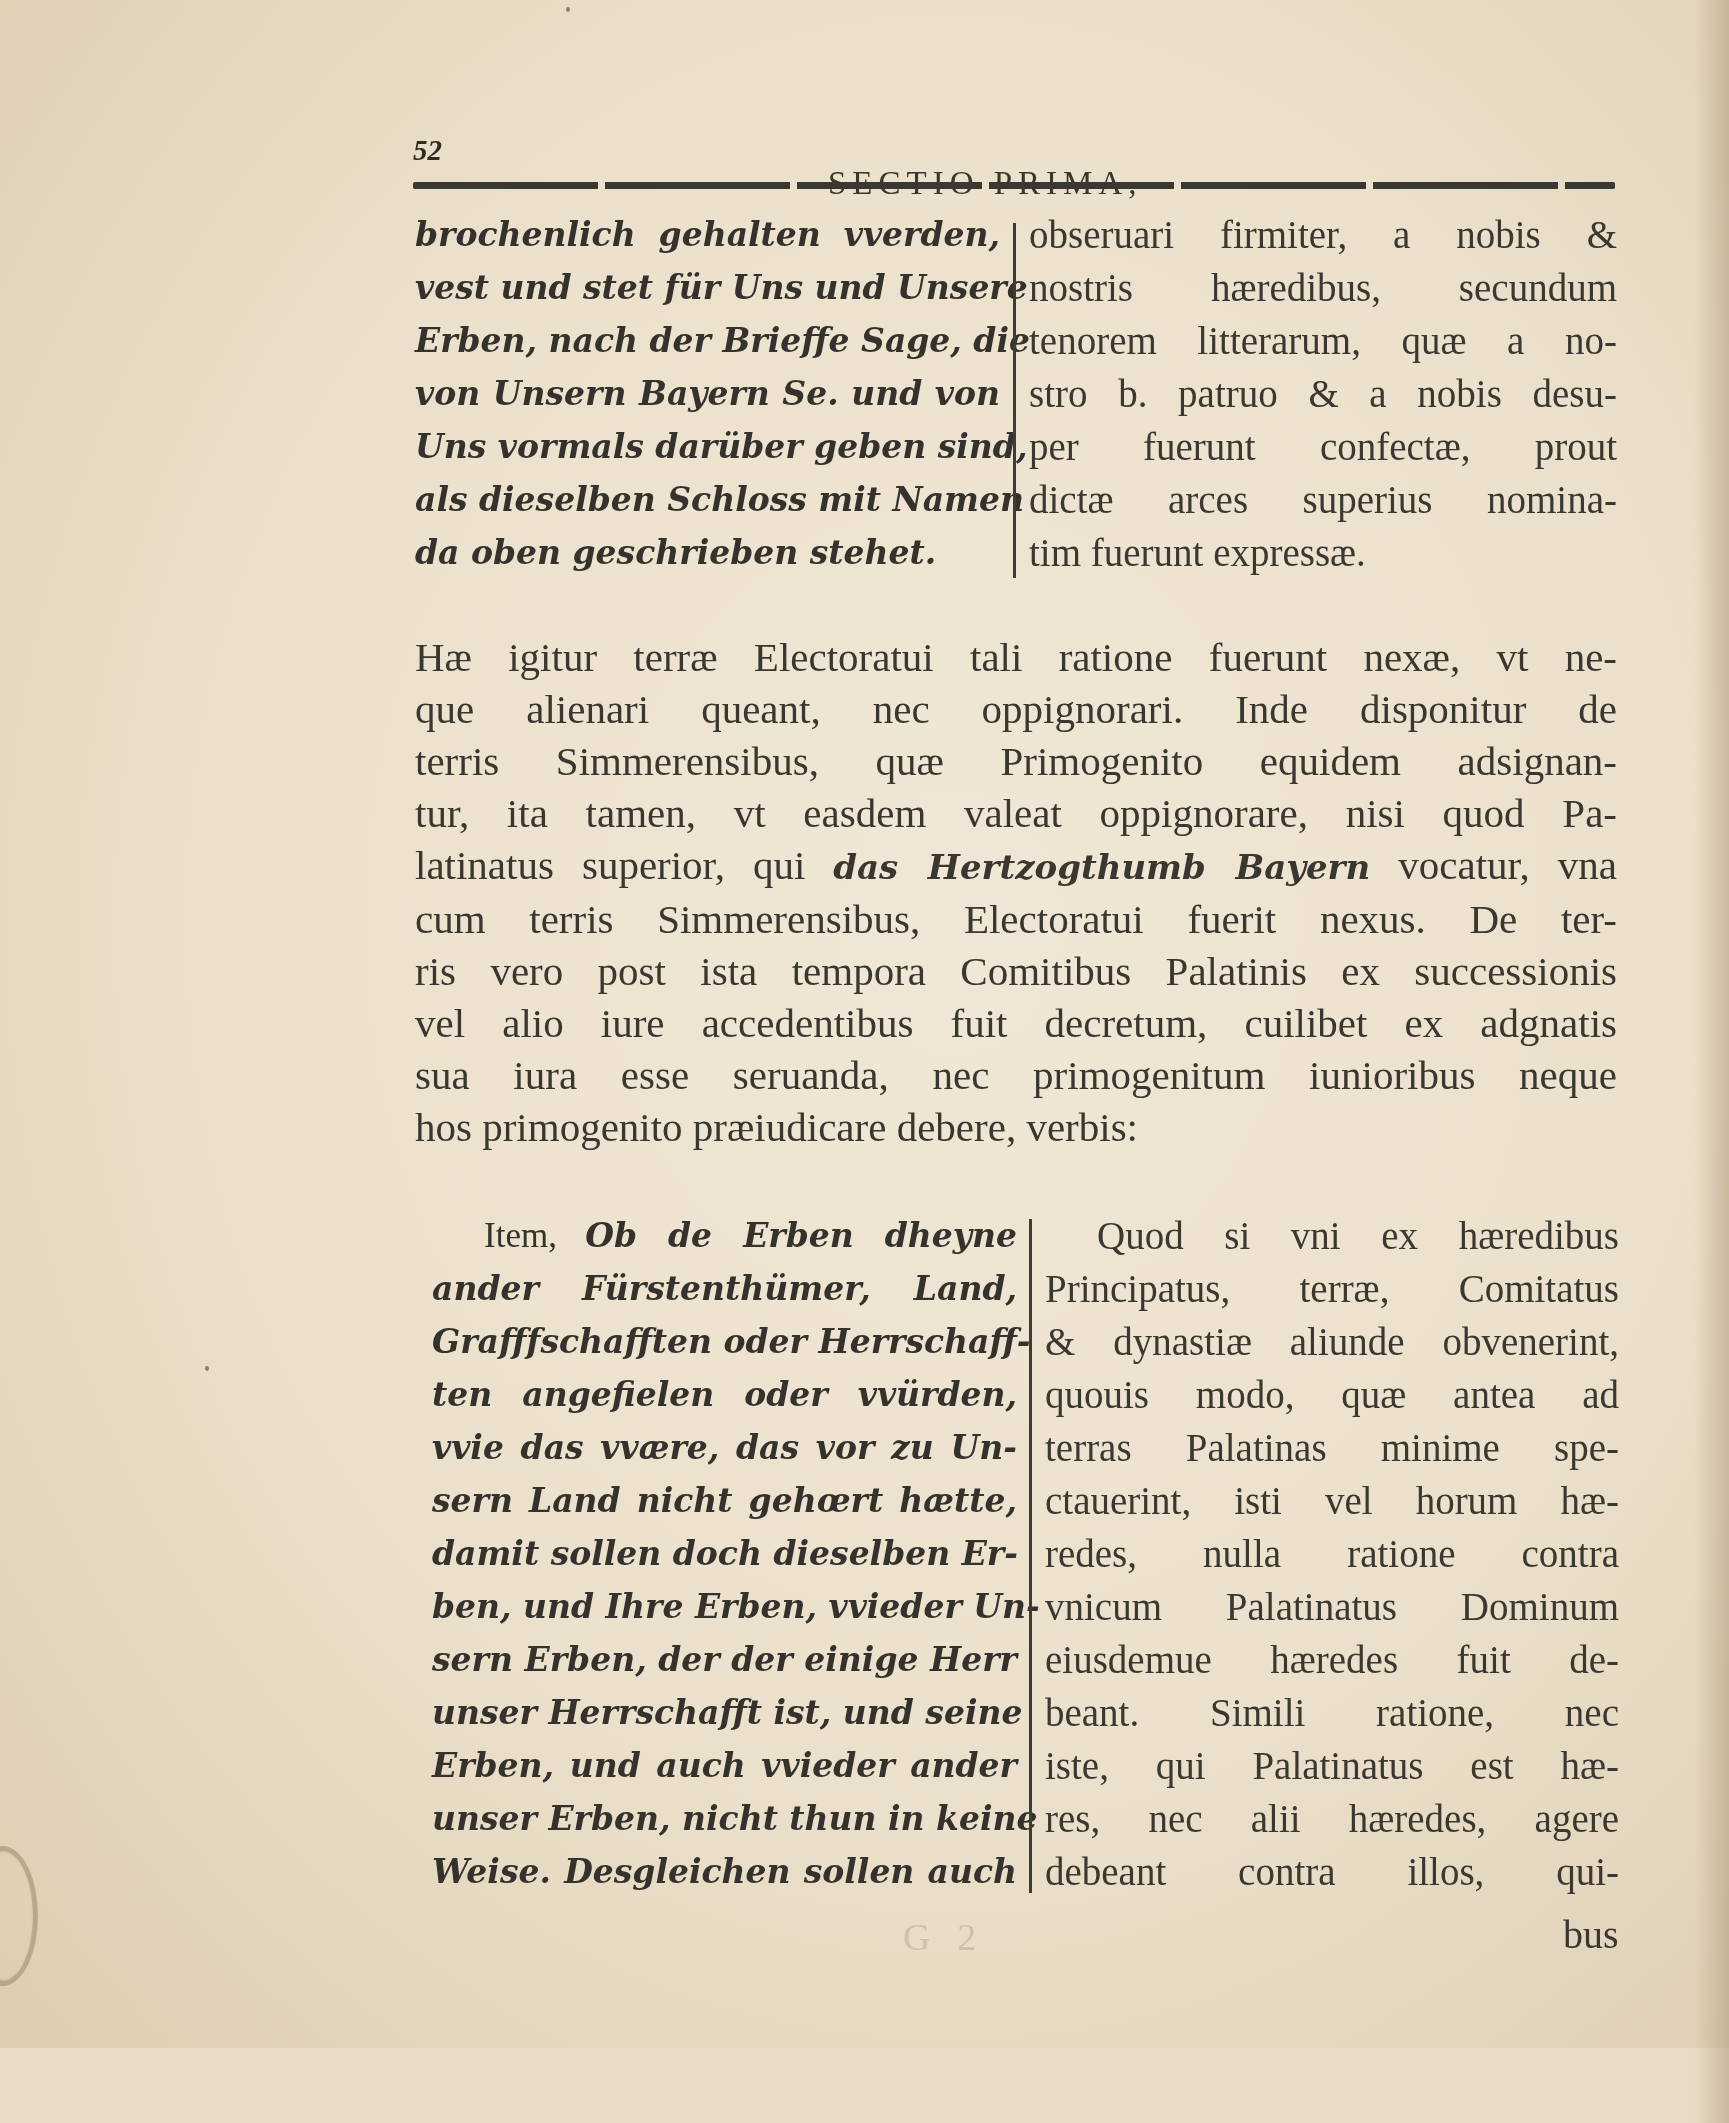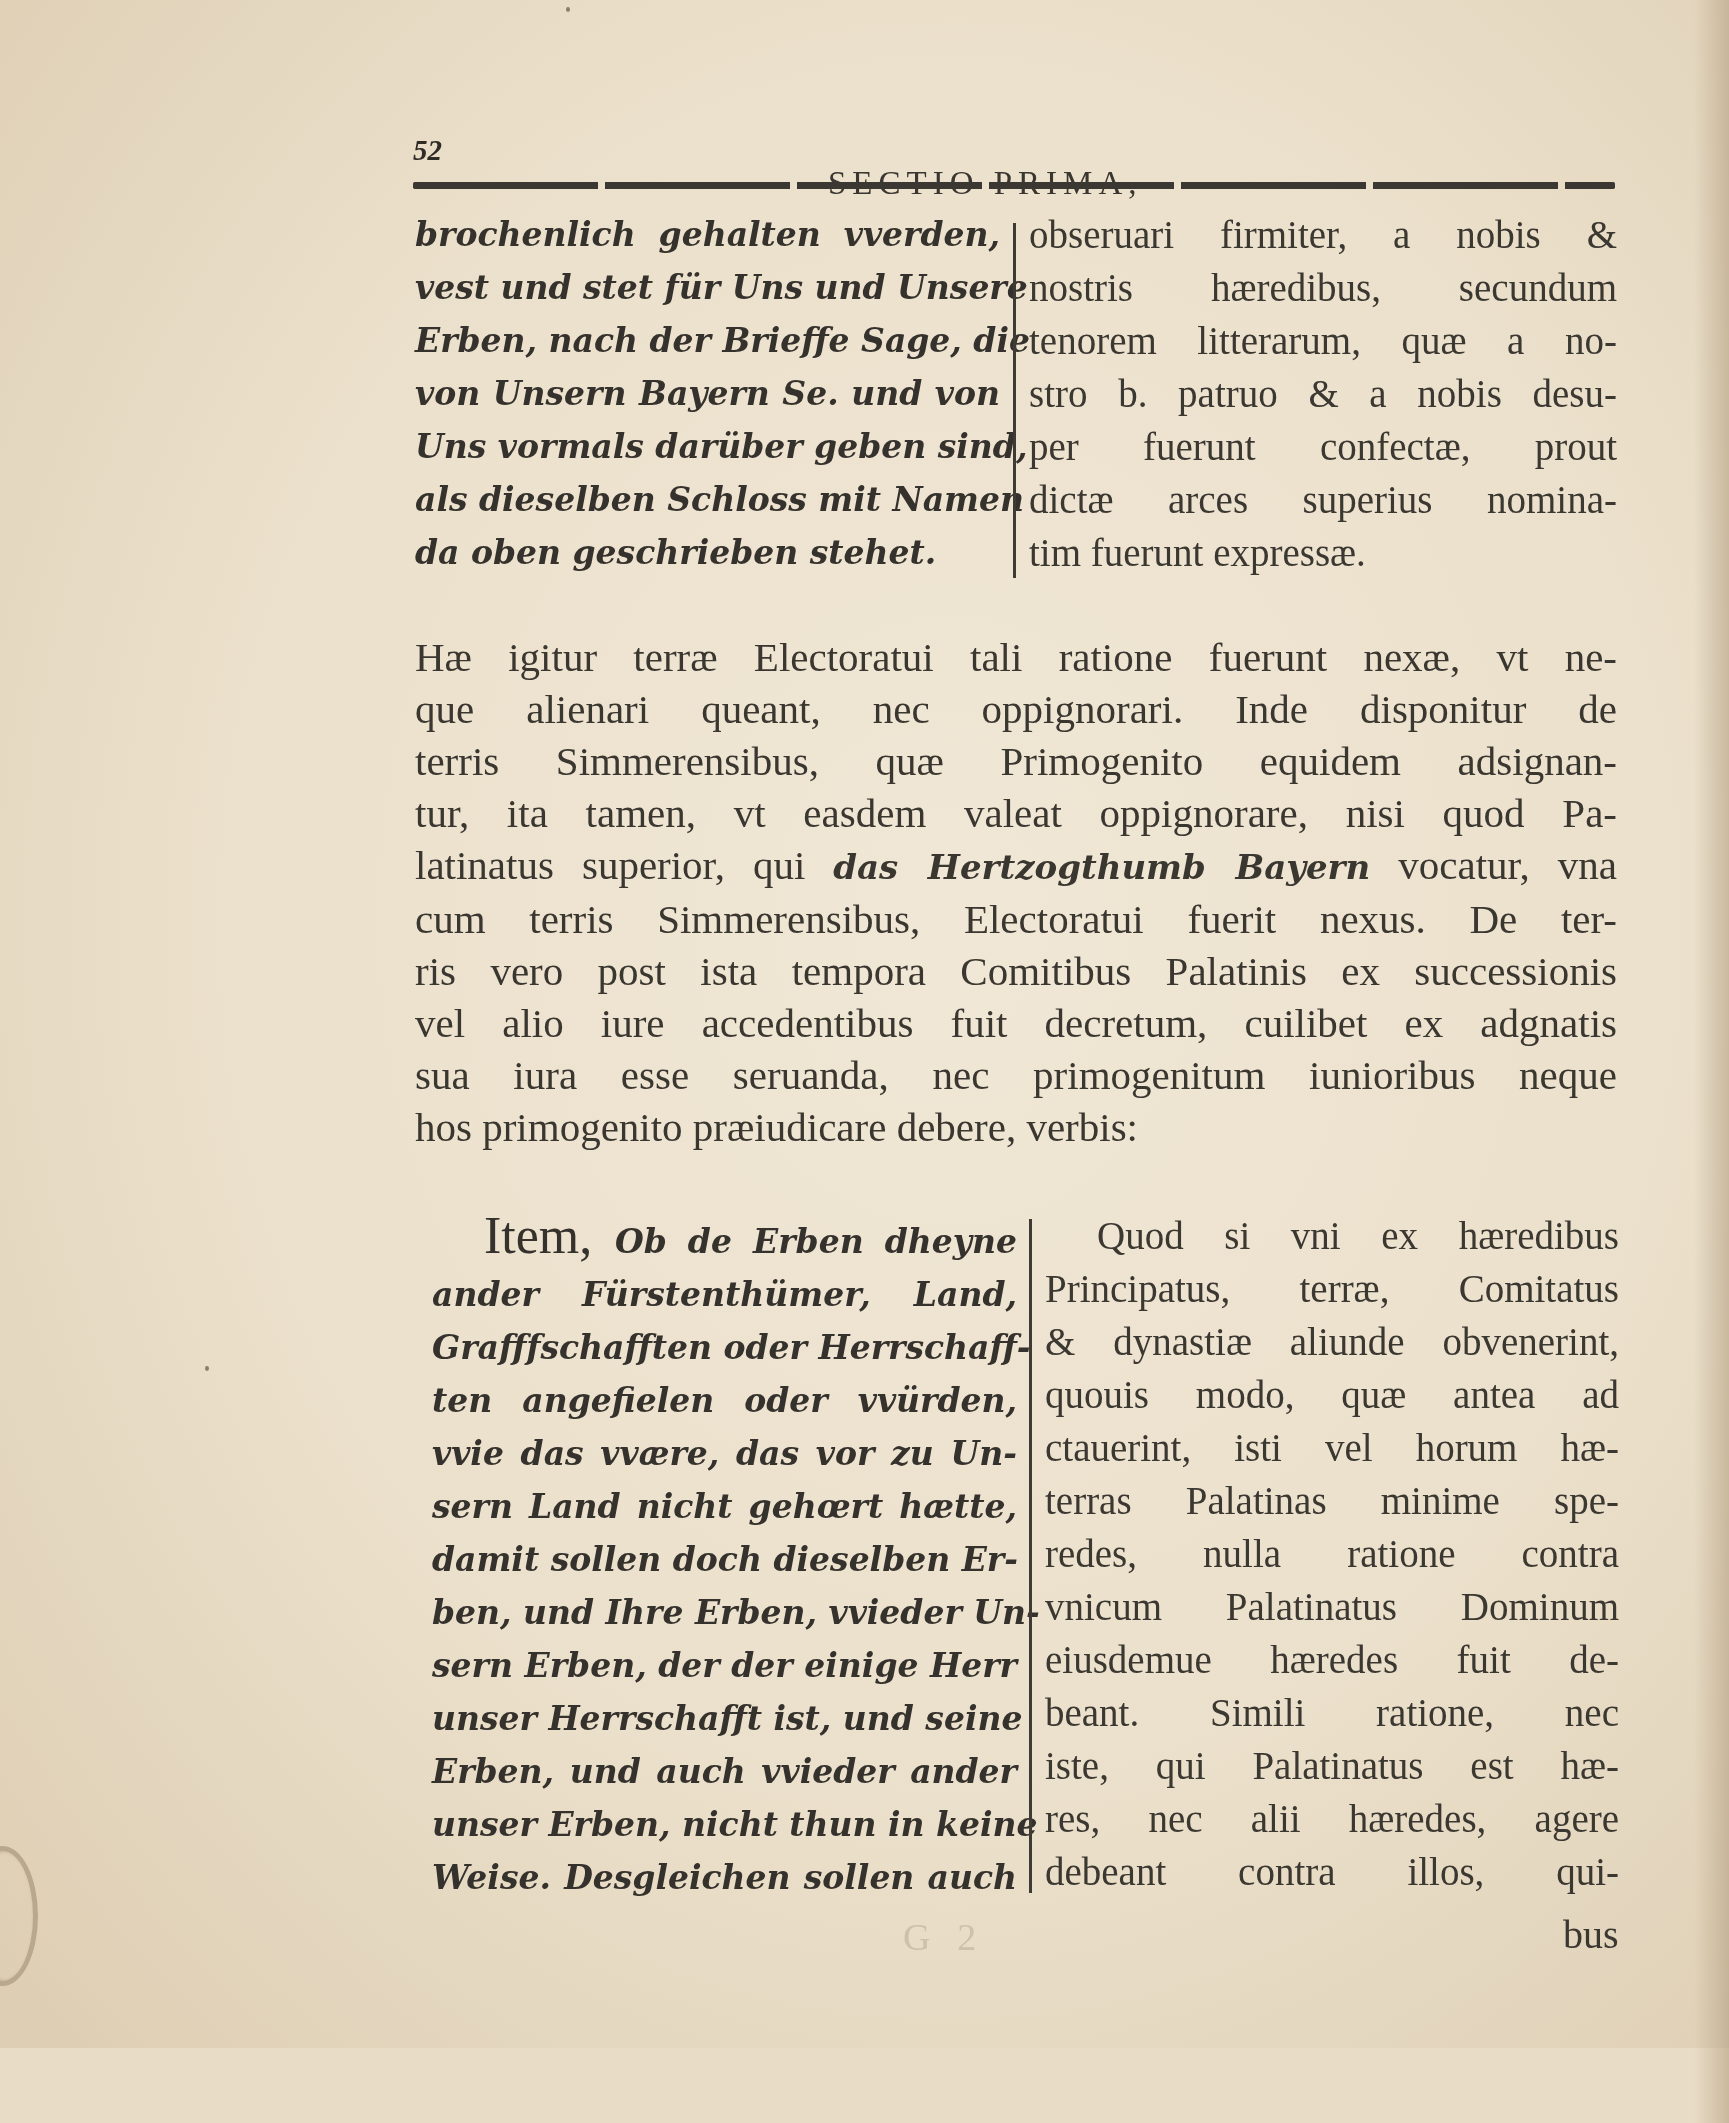--- a/index.html
+++ b/index.html
@@ -111,42 +111,42 @@
     <span class="line">tur, ita tamen, vt easdem valeat oppignorare, nisi quod Pa-</span>
     <span class="line"><span>latinatus superior, qui </span><span class="it">das Hertzogthumb Bayern</span><span> vocatur, vna</span></span>
     <span class="line">cum terris Simmerensibus, Electoratui fuerit nexus.   De ter-</span>
     <span class="line">ris vero post ista tempora Comitibus Palatinis ex successionis</span>
     <span class="line">vel alio iure accedentibus fuit decretum, cuilibet ex adgnatis</span>
     <span class="line">sua iura esse seruanda, nec primogenitum iunioribus neque</span>
     <span class="line last">hos primogenito præiudicare debere, verbis:</span>
   </div>
 
   <div class="col german block2-de">
-    <span class="line indent"><span style="font-family:'Liberation Serif',serif;font-style:normal;font-weight:normal;font-size:52px;">Item, </span><span>Ob de Erben dheyne</span></span>
+    <span class="line indent"><span style="font-family:'Liberation Serif',serif;font-style:normal;font-weight:normal;font-size:35px;">Item, </span><span>Ob de Erben dheyne</span></span>
     <span class="line">ander Fürstenthümer, Land,</span>
     <span class="line">Grafffschafften oder Herrschaff-</span>
     <span class="line">ten angefielen oder vvürden,</span>
     <span class="line">vvie das vvære, das vor zu Un-</span>
     <span class="line">sern Land nicht gehœrt hætte,</span>
     <span class="line">damit sollen doch dieselben Er-</span>
     <span class="line">ben, und Ihre Erben, vvieder Un-</span>
     <span class="line">sern Erben, der der einige Herr</span>
     <span class="line">unser Herrschafft ist, und seine</span>
     <span class="line">Erben, und auch vvieder ander</span>
     <span class="line">unser Erben, nicht thun in keine</span>
     <span class="line">Weise. Desgleichen sollen auch</span>
   </div>
   <div class="divider div2"></div>
   <div class="col latin block2-la">
     <span class="line indent">Quod si vni ex hæredibus</span>
     <span class="line">Principatus, terræ, Comitatus</span>
     <span class="line">&amp; dynastiæ aliunde obvenerint,</span>
     <span class="line">quouis modo, quæ antea ad</span>
+    <span class="line">terras Palatinas minime spe-</span>
     <span class="line">ctauerint, isti vel horum hæ-</span>
-    <span class="line">terras Palatinas minime spe-</span>
     <span class="line">redes, nulla ratione contra</span>
     <span class="line">vnicum Palatinatus Dominum</span>
     <span class="line">eiusdemue hæredes fuit de-</span>
     <span class="line">beant.   Simili ratione, nec</span>
     <span class="line">iste, qui Palatinatus est hæ-</span>
     <span class="line">res, nec alii hæredes, agere</span>
     <span class="line">debeant contra illos, qui-</span>
   </div>
 
   <span class="signature-ghost">G 2</span>

